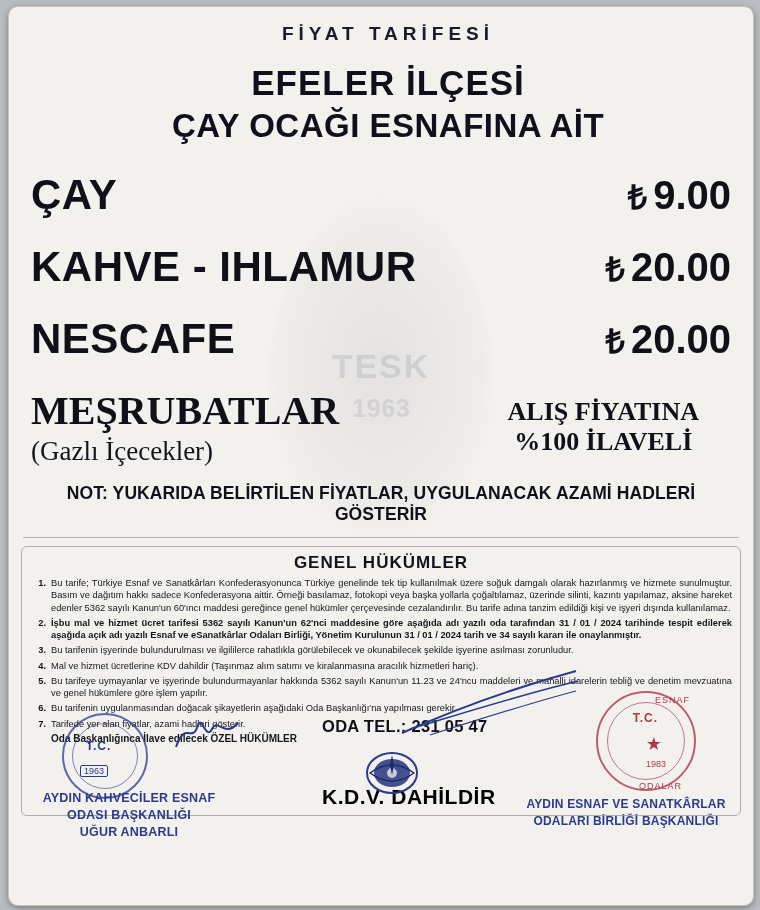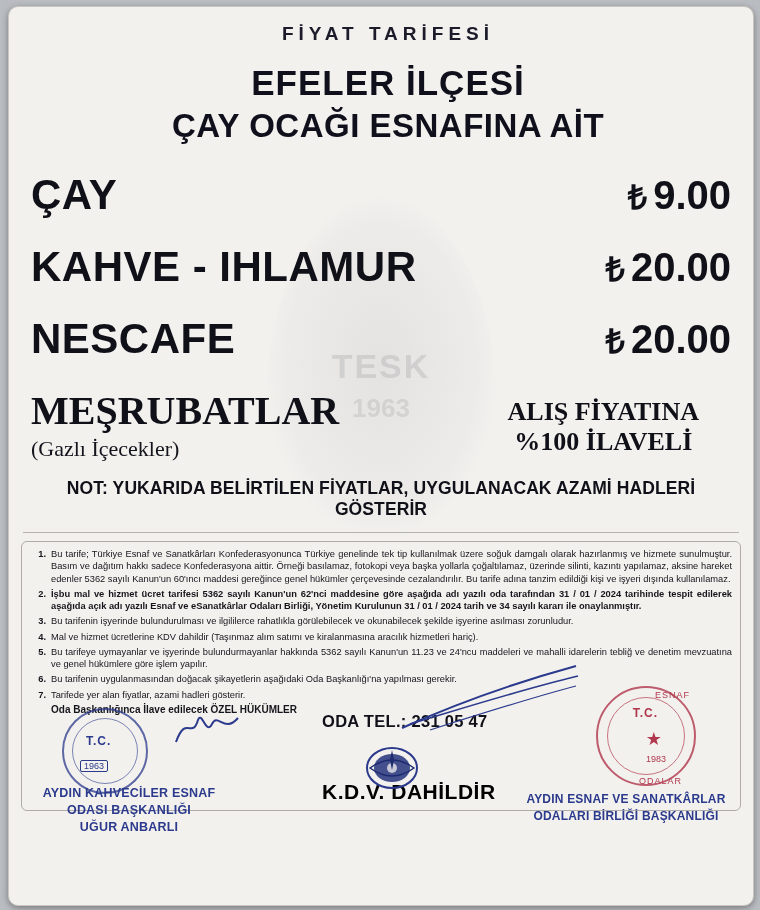--- a/index.html
+++ b/index.html
@@ -102,21 +102,21 @@
     align-items:flex-start;
     justify-content:space-between;
     margin-top:6px;
     padding:0 4px 0 0;
     font-family:Liberation Serif, serif;
   }
   .mesrubat-left .m-title{
     font-size:40px;font-weight:bold;color:#101018;
   }
   .mesrubat-left .m-sub{
-    font-size:22px;color:#14141c;margin-top:2px;
+    font-size:27px;color:#14141c;margin-top:2px;
   }
   .mesrubat-right{
     text-align:center;
     font-size:26px;
     font-weight:bold;
     color:#101018;
     line-height:1.15;
     padding-top:10px;
     padding-right:28px;
   }
@@ -315,20 +315,21 @@
         <div>%100 İLAVELİ</div>
       </div>
     </div>
 
     <div class="note">NOT: YUKARIDA BELİRTİLEN FİYATLAR, UYGULANACAK AZAMİ HADLERİ GÖSTERİR</div>
   </div>
 
   <div class="divider"></div>
 
   <div class="terms">
+    <div class="terms-title">GENEL HÜKÜMLER</div>
 
     <div class="clause">
       <div class="num">1.</div>
       <div class="txt">Bu tarife; Türkiye Esnaf ve Sanatkârları Konfederasyonunca Türkiye genelinde tek tip kullanılmak üzere soğuk damgalı olarak hazırlanmış ve hizmete sunulmuştur. Basım ve dağıtım hakkı sadece Konfederasyona aittir. Örneği basılamaz, fotokopi veya başka yollarla çoğaltılamaz, üzerinde silinti, kazıntı yapılamaz, aksine hareket edenler 5362 sayılı Kanun'un 60'ıncı maddesi gereğince genel hükümler çerçevesinde cezalandırılır. Bu tarife adına tanzim edildiği kişi ve işyeri dışında kullanılamaz.</div>
     </div>
     <div class="clause bold">
       <div class="num">2.</div>
       <div class="txt">İşbu mal ve hizmet ücret tarifesi 5362 sayılı Kanun'un 62'nci maddesine göre aşağıda adı yazılı oda tarafından 31 / 01 / 2024 tarihinde tespit edilerek aşağıda açık adı yazılı Esnaf ve eSanatkârlar Odaları Birliği, Yönetim Kurulunun 31 / 01 / 2024 tarih ve 34 sayılı kararı ile onaylanmıştır.</div>
     </div>
     <div class="clause">

